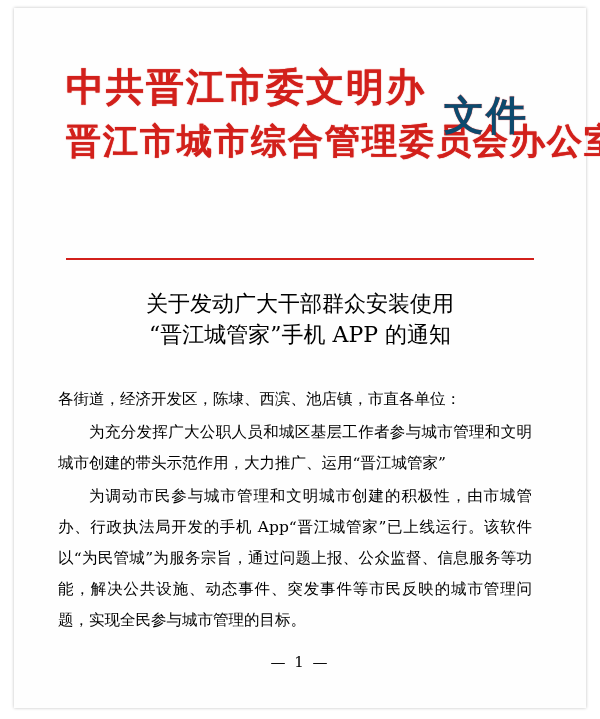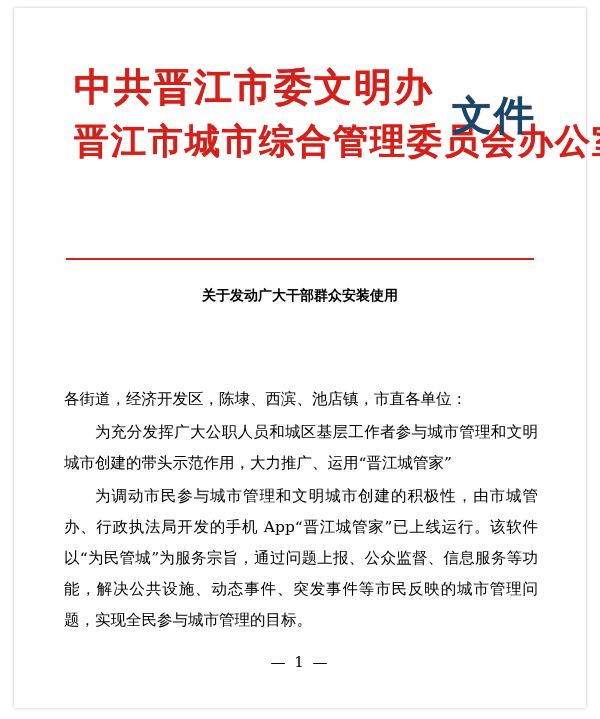--- a/index.html
+++ b/index.html
@@ -25,21 +25,21 @@
     left: 14px;
     top: 8px;
     width: 572px;
     height: 700px;
     background: #fefefe;
     box-shadow: 0 0 3px rgba(0,0,0,0.25);
     box-sizing: border-box;
   }
   .masthead {
     position: absolute;
-    left: 8px;
+    left: 0;
     top: 52px;
     width: 572px;
     height: 140px;
   }
   .mast-lines {
     position: absolute;
     left: 52px;
     top: 0;
     width: 400px;
   }
@@ -81,32 +81,32 @@
     position: absolute;
     left: 52px;
     top: 250px;
     width: 468px;
     height: 2px;
     background: #d2201b;
   }
   .title {
     position: absolute;
     left: 52px;
-    top: 272px;
+    top: 280px;
     width: 468px;
     text-align: center;
-    font-size: 14px;
-    font-weight: bold;
+    font-size: 22px;
+    font-weight: normal;
     color: #000;
     line-height: 31px;
     font-family: "DejaVu Serif", "Liberation Serif", serif;
   }
   .body {
     position: absolute;
-    left: 50px;
+    left: 44px;
     top: 376px;
     width: 474px;
     font-size: 15.5px;
     color: #000;
     line-height: 31px;
     font-family: "DejaVu Serif", "Liberation Serif", serif;
     text-align: justify;
   }
   .body p {
     margin: 0 0 2px 0;
@@ -138,20 +138,21 @@
         <div class="mast-line l2">晋江市城市综合管理委员会办公室</div>
       </div>
       <div class="mast-doc">文件</div>
     </div>
 
 
     <div class="redrule"></div>
 
     <div class="title">
       <div>关于发动广大干部群众安装使用</div>
+      <div>“晋江城管家”手机 APP 的通知</div>
     </div>
 
     <div class="body">
       <p>各街道，经济开发区，陈埭、西滨、池店镇，市直各单位：</p>
       <p class="indent">为充分发挥广大公职人员和城区基层工作者参与城市管理和文明城市创建的带头示范作用，大力推广、运用“晋江城管家”</p>
       <p class="indent">为调动市民参与城市管理和文明城市创建的积极性，由市城管办、行政执法局开发的手机 App“晋江城管家”已上线运行。该软件以“为民管城”为服务宗旨，通过问题上报、公众监督、信息服务等功能，解决公共设施、动态事件、突发事件等市民反映的城市管理问题，实现全民参与城市管理的目标。</p>
     </div>
 
     <div class="pagenum">— 1 —</div>
 

